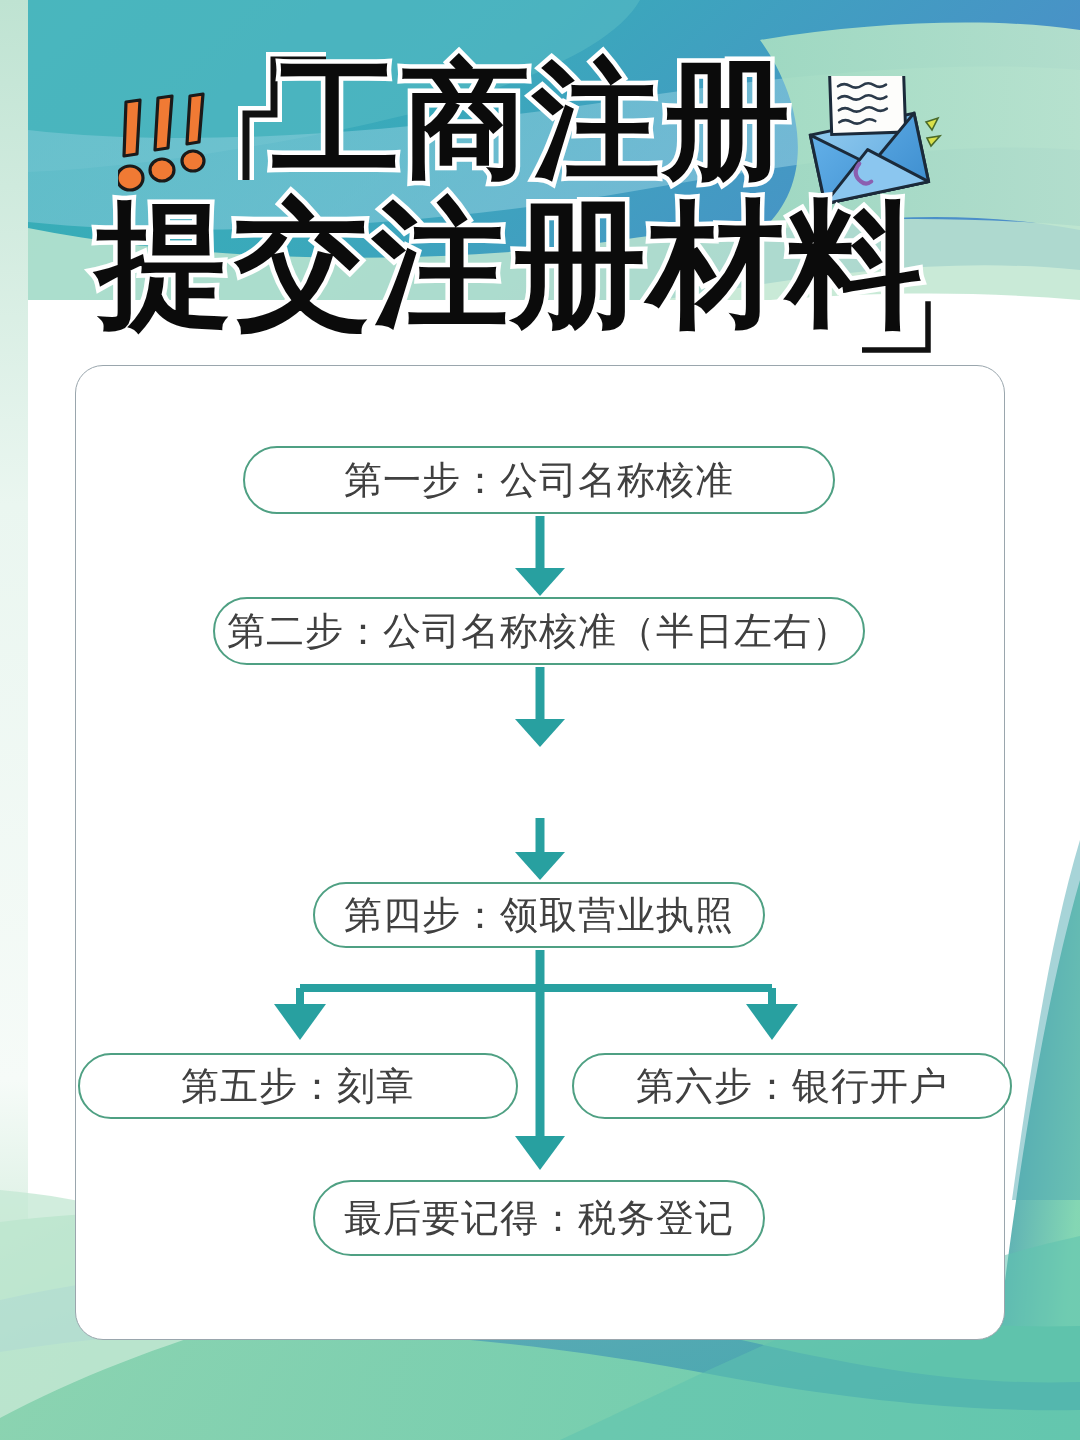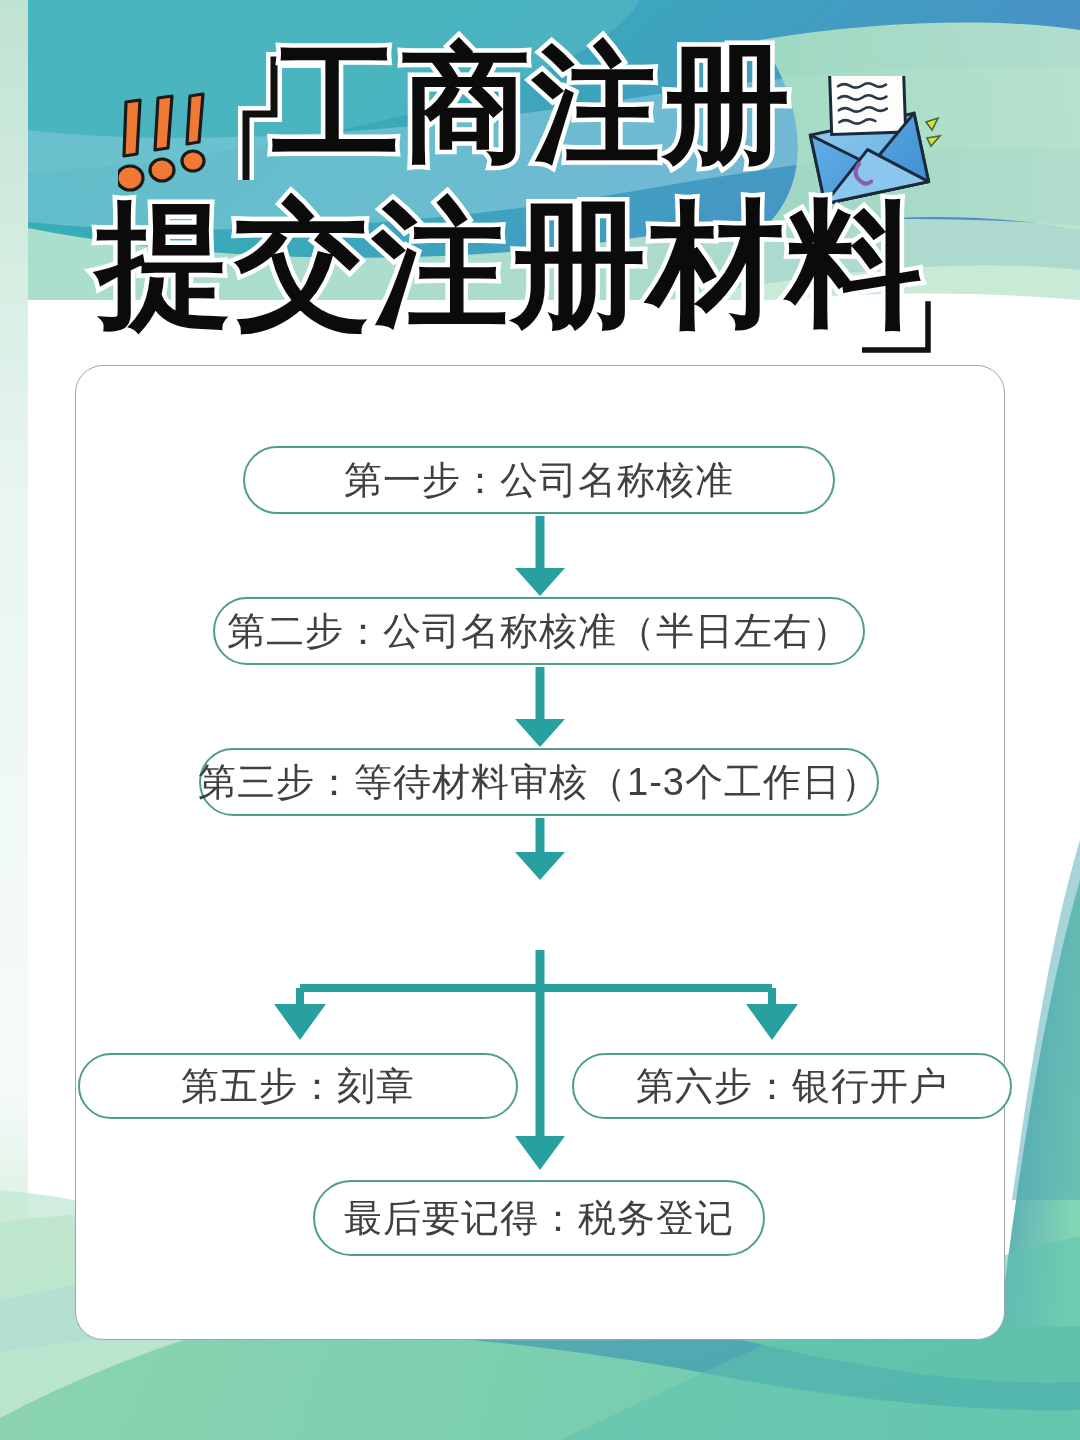--- a/index.html
+++ b/index.html
@@ -22,21 +22,21 @@
   .title-line{
     position:absolute;
     font-family:"DejaVu Sans","Liberation Sans",sans-serif;
     font-weight:900;
     color:#0b0b0b;
     letter-spacing:2px;
     white-space:nowrap;
     -webkit-text-stroke:9px #ffffff;
     paint-order:stroke fill;
   }
-  .title-line-1{left:272px;top:40px;font-size:128px;line-height:1;}
+  .title-line-1{left:272px;top:56px;font-size:128px;line-height:1;}
   .title-line-2{left:96px;top:196px;font-size:136px;line-height:1;}
 
   .excl-group{position:absolute;left:118px;top:92px;width:110px;height:120px;}
   .bracket-tl{position:absolute;left:236px;top:52px;width:90px;height:128px;}
   .bracket-br{position:absolute;left:862px;top:300px;width:80px;height:56px;}
   .envelope{position:absolute;left:800px;top:76px;width:150px;height:140px;}
 
   
   .card{
     position:absolute;left:75px;top:365px;
@@ -243,22 +243,22 @@
         <polygon points="515,1136 565,1136 540,1170" stroke="none"></polygon>
       </g>
     </svg>
 
     <div class="node n1">
       <span>第一步：公司名称核准</span>
     </div>
     <div class="node n2">
       <span>第二步：公司名称核准（半日左右）</span>
     </div>
-    <div class="node n3">
-      <span>第三步：等待材料审核（1-3个工作日）</span>
+    <div class="node n4">
+      <span>第四步：领取营业执照</span>
     </div>
     <div class="node n6">
       <span>第六步：银行开户</span>
     </div>
     <div class="node n5">
       <span>第五步：刻章</span>
     </div>
     <div class="node n7">
       <span>最后要记得：税务登记</span>
     </div>

